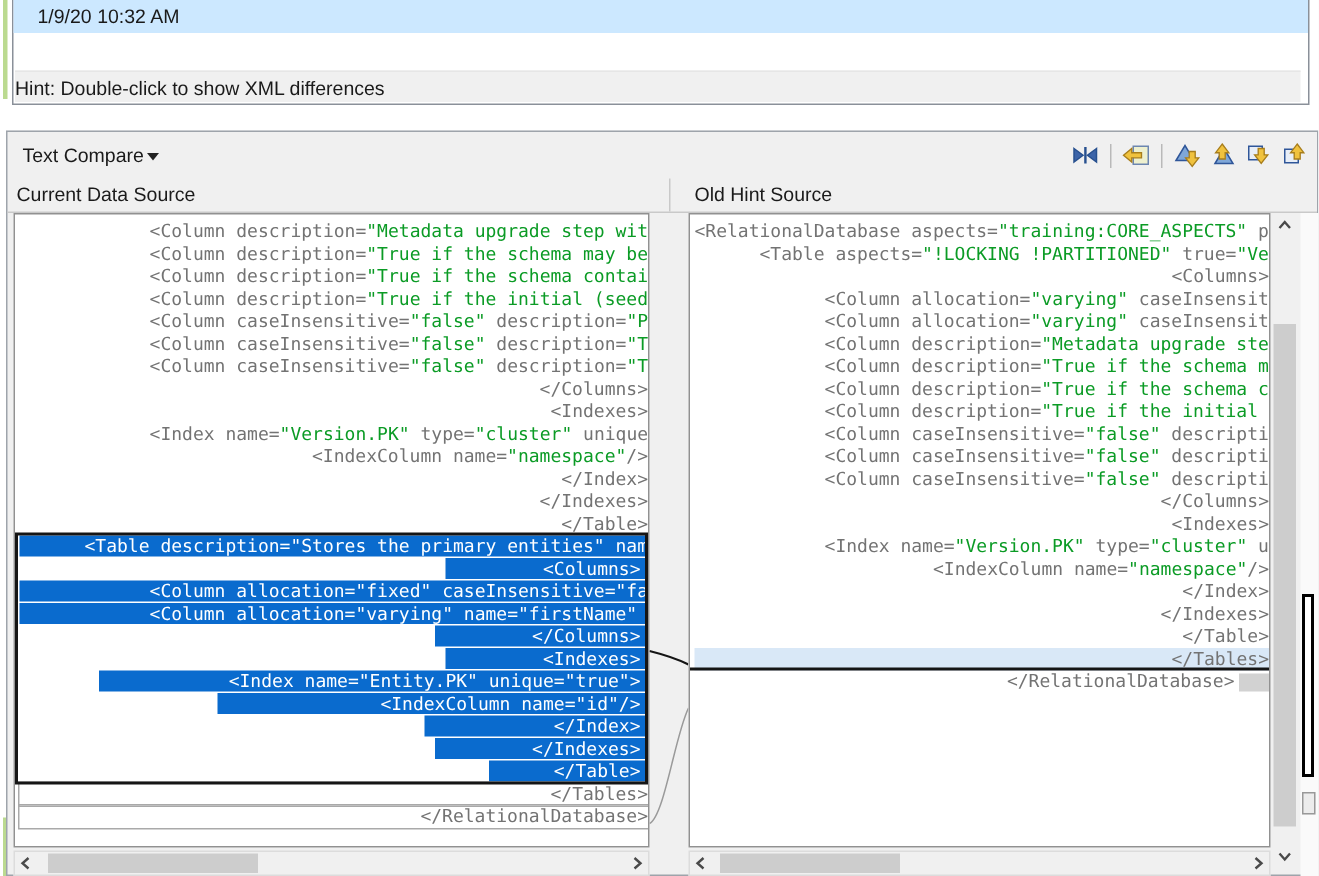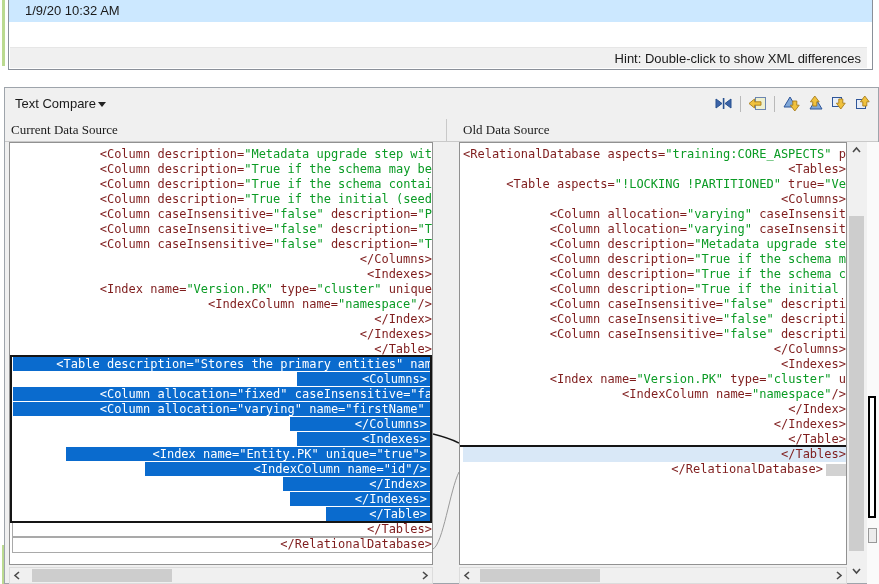--- a/index.html
+++ b/index.html
@@ -5,52 +5,52 @@
   html,body{margin:0;padding:0;background:#fff;}
   #root{position:relative;width:879px;height:584px;background:#fff;overflow:hidden;
         font-family:"Liberation Sans",sans-serif;color:#1a1a1a;}
 
   
   #history-box{position:absolute;left:8px;top:-1px;width:865px;height:71px;
                border:1px solid #8a9099;background:#fff;box-sizing:border-box;}
   .hrow{height:22px;line-height:22px;padding-left:16px;font-size:13px;white-space:nowrap;}
   .hrow.selected{background:#CCE8FF;}
   #hint-strip{position:absolute;left:1px;right:5px;bottom:1px;height:21px;background:#F0F0F0;
-              border-top:1px solid #e6e6e6;text-align:right;font-size:13px;line-height:21px;
+              border-top:1px solid #e6e6e6;font-size:13px;line-height:21px;
               padding-right:6px;box-sizing:border-box;}
 
   .green-strip{position:absolute;left:2px;width:3px;background:#bbda90;}
   #green-top{top:0;height:66px;}
   #green-bottom{top:545px;height:39px;}
 
   
   #compare{position:absolute;left:4px;top:87px;width:875px;height:497px;background:#F0F0F0;
            border:1px solid #9ea4ab;box-sizing:border-box;text-align:right;}
   #tc-bar{position:absolute;left:0;top:0;right:0;height:31px;}
   #tc-label{position:absolute;left:10px;top:8px;font-size:13px;}
   #tc-caret{position:absolute;left:93px;top:14px;width:0;height:0;
             border-left:4px solid transparent;border-right:4px solid transparent;border-top:5px solid #222;}
   #tb-icons{position:absolute;right:5px;top:7px;display:flex;align-items:center;gap:5px;}
   .tbicon{width:19px;height:17px;display:inline-block;}
   .tbicon svg{display:block;}
   .tbsep{width:1px;height:16px;background:#b9b9b9;margin:0 2px;}
 
   #header-row{position:absolute;left:0;right:0;top:31px;height:22px;border-bottom:1px solid #c9c9c9;}
-  .pane-title{position:absolute;top:0;font-size:13px;line-height:21px;white-space:nowrap;font-family:Liberation Serif, serif;}
+  .pane-title{position:absolute;top:0;font-size:13px;line-height:21px;white-space:nowrap;}
   #left-title{left:6px;} #right-title{left:458px;}
   #header-div{position:absolute;left:441px;top:0;height:22px;border-left:1px solid #c9c9c9;}
 
   .pane{position:absolute;top:54px;height:423px;background:#fff;border:1px solid #919191;
         box-sizing:border-box;overflow:hidden;}
   #left-pane{left:4px;width:424px;}
   #right-pane{left:454px;width:388px;}
   .code{position:absolute;inset:0;padding:4px 0 0 3px;
         font-family:"DejaVu Sans Mono",monospace;font-size:12px;line-height:15px;}
   .cl{height:15px;white-space:pre;}
-  .m{color:#7f1d1d;} .v{color:#0B9B25;}
+  .m{color:#737373;} .v{color:#0B9B25;}
   .cl.box{outline:1px solid #A9A9A9;}
   .cl.blue{background:#D9E8F7;}
   .selspan{background:#0A6BCE;color:#fff;padding-right:5px;}
   .filler{display:inline-block;width:20px;height:12px;background:#D2D2D2;margin-left:3px;vertical-align:middle;}
   #sel-box{position:absolute;left:0;right:0;top:212px;height:168px;border:2px solid #151515;
            pointer-events:none;box-sizing:border-box;}
   #ins-line{position:absolute;left:0;right:0;top:302px;height:2px;background:#151515;pointer-events:none;}
 
   #gap-svg{position:absolute;left:428px;top:54px;}
 
@@ -125,21 +125,21 @@
               <rect x="2.5" y="4.5" width="9" height="9" fill="#e8eef7" stroke="#2f5699"></rect>
               <path d="M10.8 1 l4.4 5.8 h-2.4 v4.2 h-4 V6.8 H6.4 Z" fill="#f0c23e" stroke="#a87e1c" stroke-width="0.9"></path>
             </svg>
           </span>
         </div>
     </div>
 
     <div id="header-row">
       <span class="pane-title" id="left-title">Current Data Source</span>
       <span id="header-div"></span>
-      <span class="pane-title" id="right-title">Old Data Source</span>
+      <span class="pane-title" id="right-title">Old Hint Source</span>
     </div>
 
     <div class="pane" id="left-pane">
       <div class="code" id="left-code">
           <div class="cl"><span class="m">            &lt;Column description=</span><span class="v">"Metadata upgrade step with</span></div>
           <div class="cl"><span class="m">            &lt;Column description=</span><span class="v">"True if the schema may be</span></div>
           <div class="cl"><span class="m">            &lt;Column description=</span><span class="v">"True if the schema contain</span></div>
           <div class="cl"><span class="m">            &lt;Column description=</span><span class="v">"True if the initial (seed)</span></div>
           <div class="cl"><span class="m">            &lt;Column caseInsensitive=</span><span class="v">"false"</span><span class="m"> description=</span><span class="v">"Pr</span></div>
           <div class="cl"><span class="m">            &lt;Column caseInsensitive=</span><span class="v">"false"</span><span class="m"> description=</span><span class="v">"Th</span></div>
@@ -169,21 +169,20 @@
     </div>
 
     <svg id="gap-svg" width="26" height="423">
       <path d="M0,292 C 8,294 18,297 26,301" stroke="#151515" stroke-width="1.5" fill="none"></path>
       <path d="M0,407 C 10,402 17,348 26,330" stroke="#9a9a9a" stroke-width="1" fill="none"></path>
     </svg>
 
     <div class="pane" id="right-pane">
       <div class="code" id="right-code">
           <div class="cl"><span class="m">&lt;RelationalDatabase aspects=</span><span class="v">"training:CORE_ASPECTS"</span><span class="m"> pr</span></div>
-          <div class="cl"><span class="m">   &lt;Tables&gt;</span></div>
           <div class="cl"><span class="m">      &lt;Table aspects=</span><span class="v">"!LOCKING !PARTITIONED"</span><span class="m"> true=</span><span class="v">"Vers</span></div>
           <div class="cl"><span class="m">         &lt;Columns&gt;</span></div>
           <div class="cl"><span class="m">            &lt;Column allocation=</span><span class="v">"varying"</span><span class="m"> caseInsensiti</span></div>
           <div class="cl"><span class="m">            &lt;Column allocation=</span><span class="v">"varying"</span><span class="m"> caseInsensiti</span></div>
           <div class="cl"><span class="m">            &lt;Column description=</span><span class="v">"Metadata upgrade step</span></div>
           <div class="cl"><span class="m">            &lt;Column description=</span><span class="v">"True if the schema may</span></div>
           <div class="cl"><span class="m">            &lt;Column description=</span><span class="v">"True if the schema co</span></div>
           <div class="cl"><span class="m">            &lt;Column description=</span><span class="v">"True if the initial (s</span></div>
           <div class="cl"><span class="m">            &lt;Column caseInsensitive=</span><span class="v">"false"</span><span class="m"> descriptio</span></div>
           <div class="cl"><span class="m">            &lt;Column caseInsensitive=</span><span class="v">"false"</span><span class="m"> descriptio</span></div>

